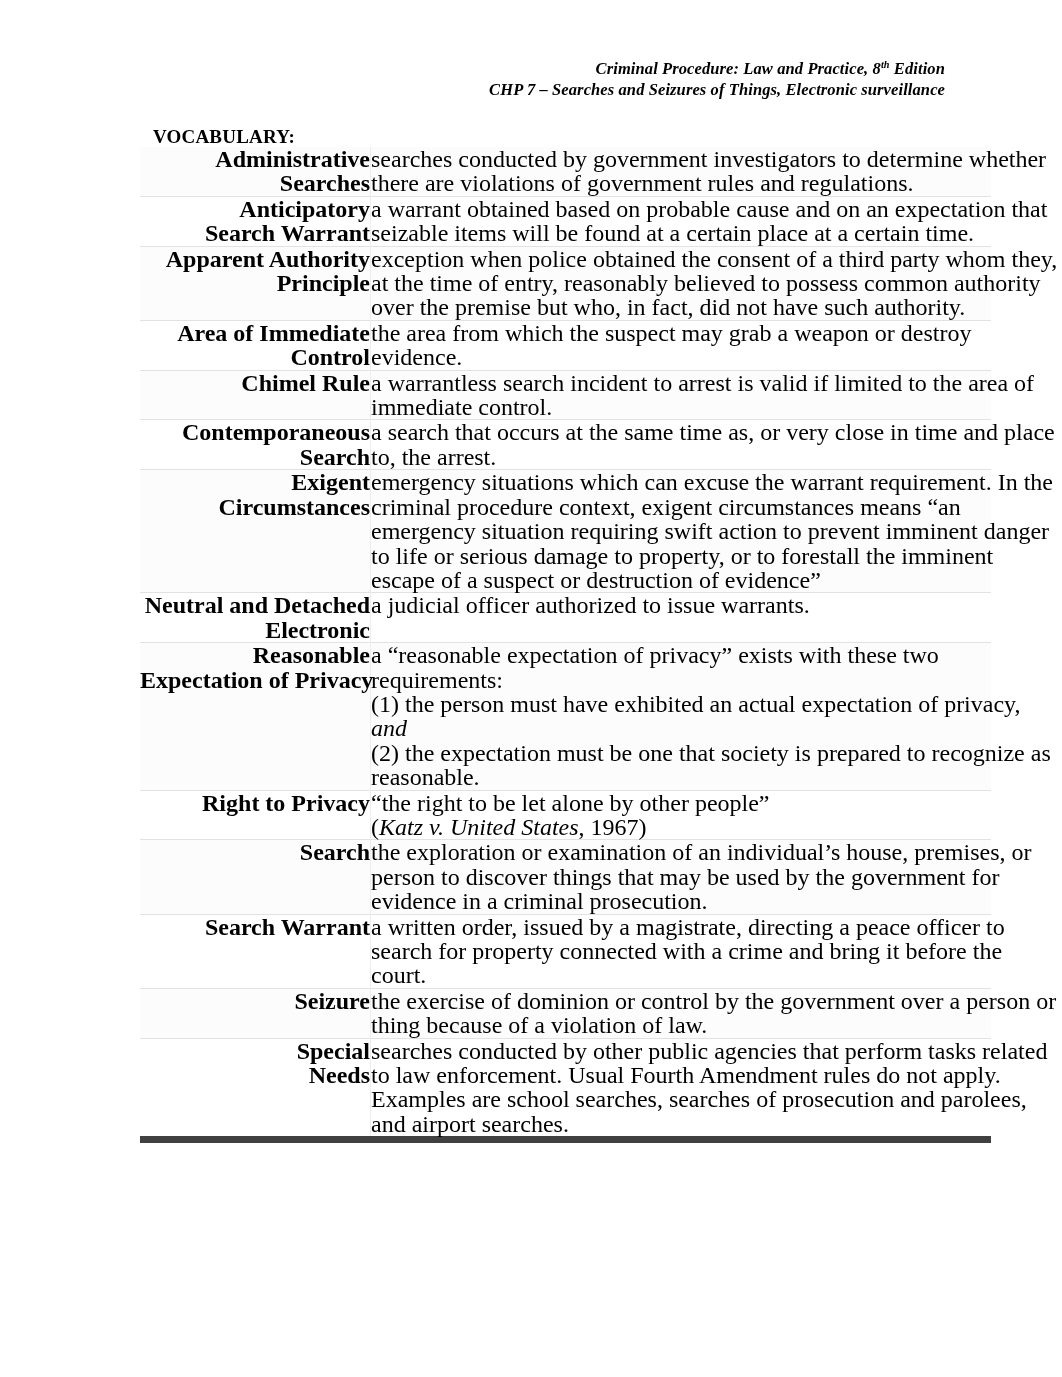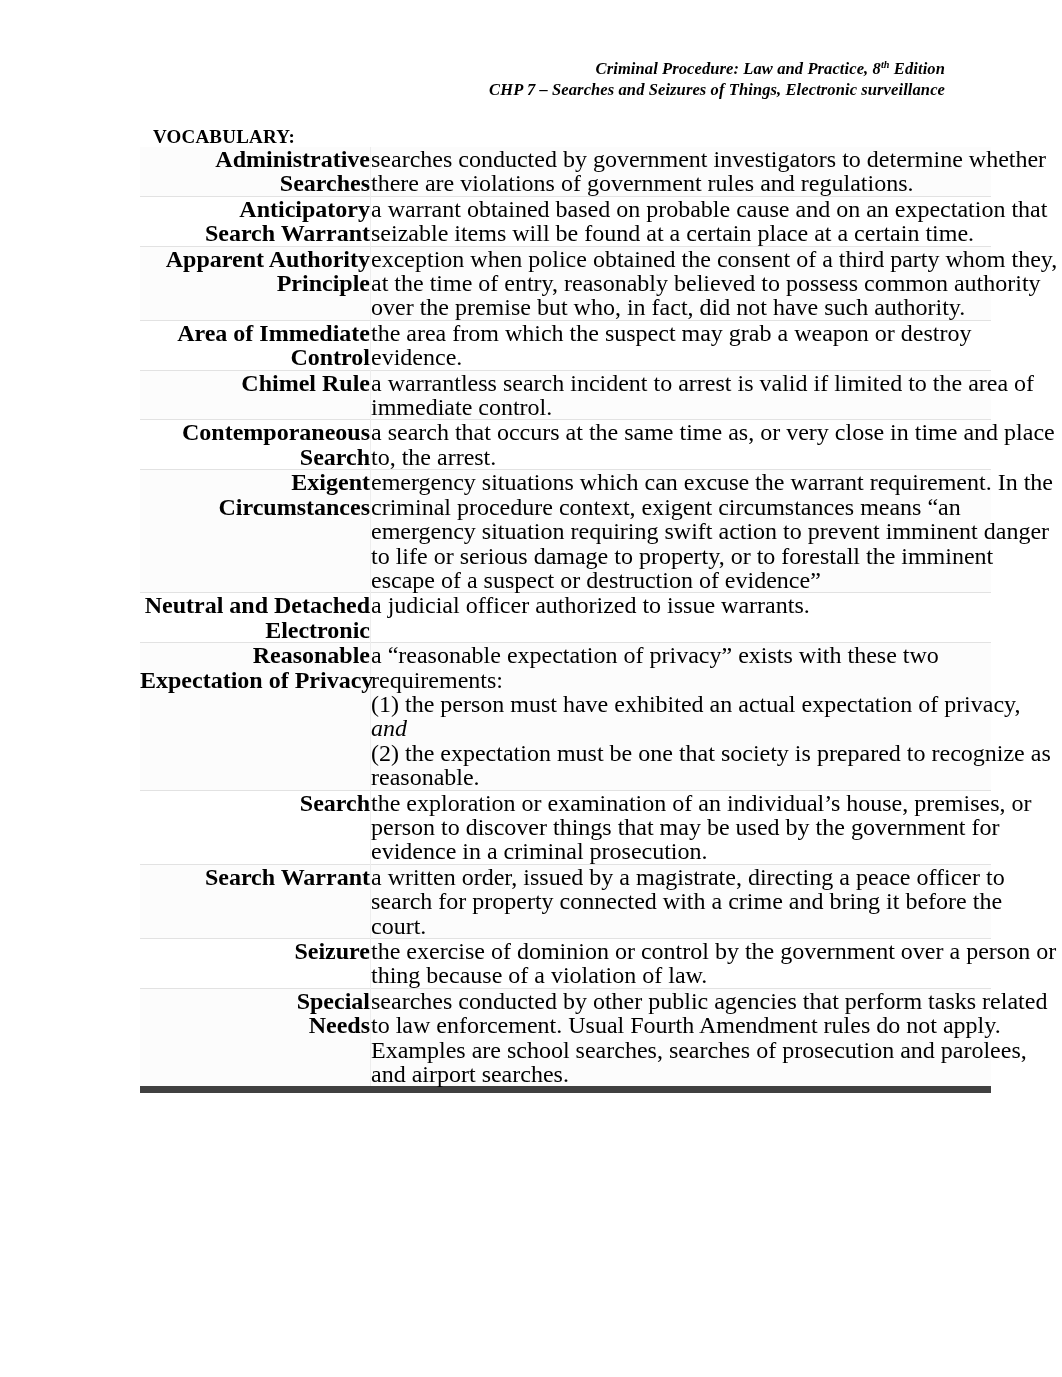--- a/index.html
+++ b/index.html
@@ -191,20 +191,29 @@
           <span class="ln"><span>a “reasonable expectation of privacy” exists with these two</span></span>
           <span class="ln"><span>requirements:</span></span>
           <span class="ln"><span>(1) the person must have exhibited an actual expectation of privacy,</span></span>
           <span class="ln"><i>and</i></span>
           <span class="ln"><span>(2) the expectation must be one that society is prepared to recognize as</span></span>
           <span class="ln"><span>reasonable.</span></span>
         </td>
       </tr>
       <tr>
         <td class="term-cell">
+          <span class="ln">Right to Privacy</span>
+        </td>
+        <td class="def-cell">
+          <span class="ln"><span>“the right to be let alone by other people”</span></span>
+          <span class="ln"><span>(</span><i>Katz v. United States</i><span>, 1967)</span></span>
+        </td>
+      </tr>
+      <tr>
+        <td class="term-cell">
           <span class="ln">Search</span>
         </td>
         <td class="def-cell">
           <span class="ln"><span>the exploration or examination of an individual’s house, premises, or</span></span>
           <span class="ln"><span>person to discover things that may be used by the government for</span></span>
           <span class="ln"><span>evidence in a criminal prosecution.</span></span>
         </td>
       </tr>
       <tr>
         <td class="term-cell">

